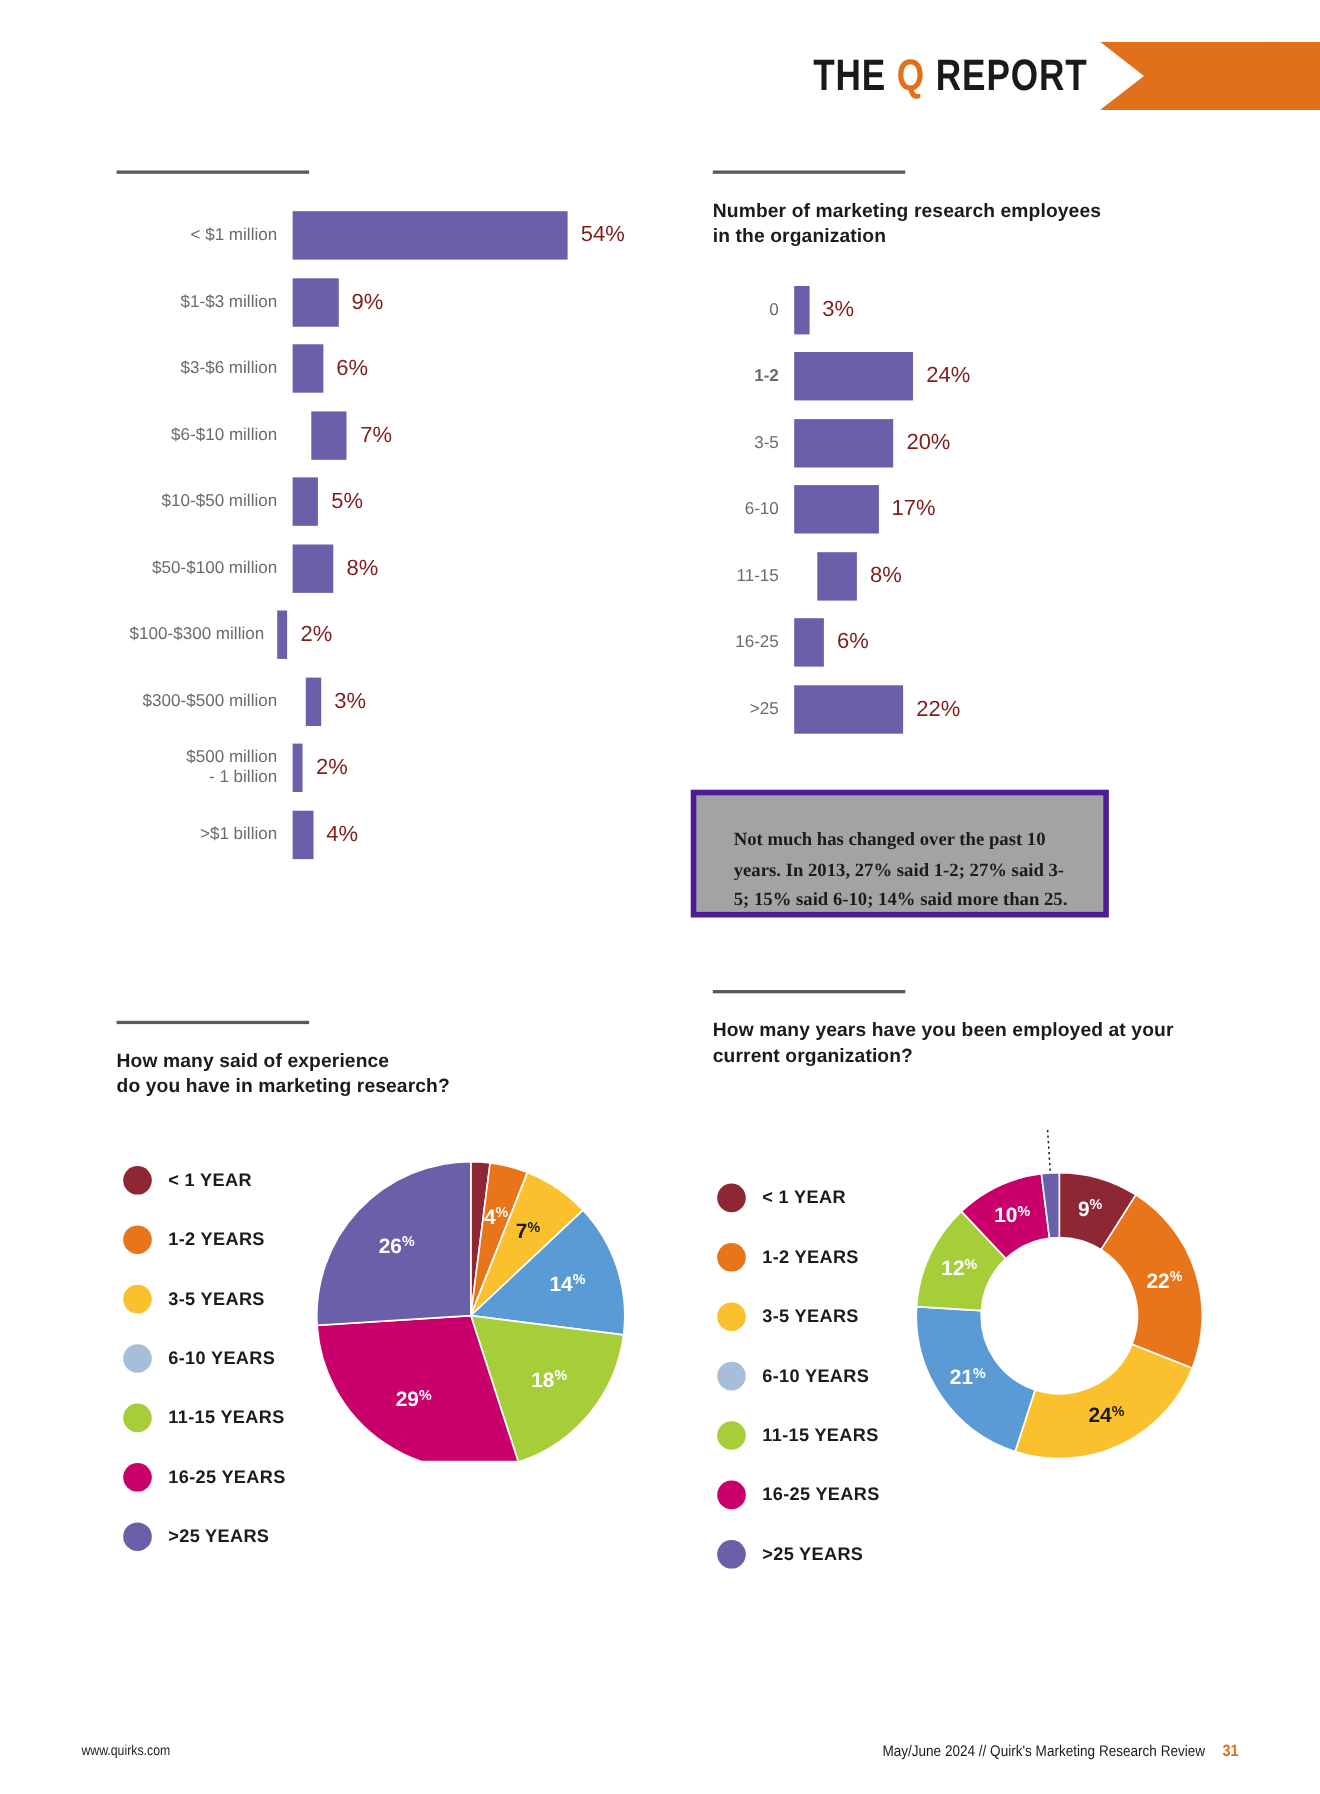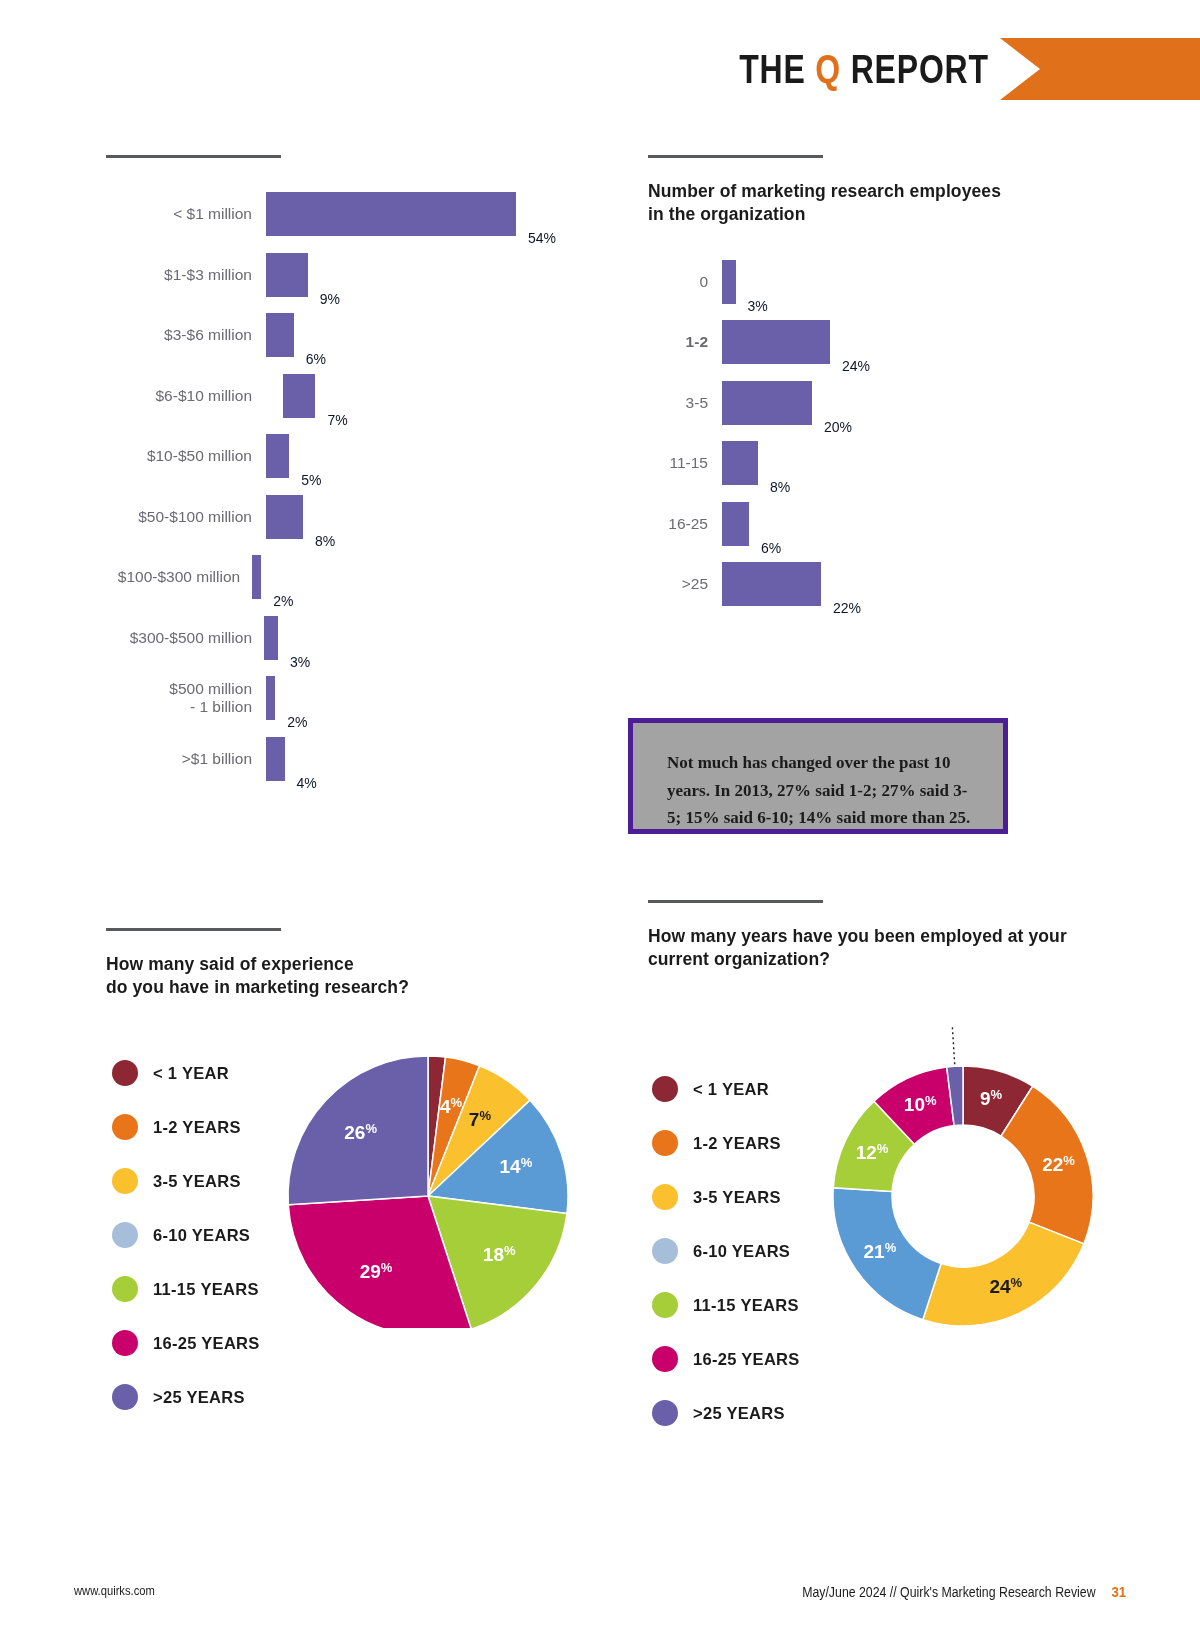--- a/index.html
+++ b/index.html
@@ -34,23 +34,22 @@
   
   .bars{margin-top:26px;position:relative;}
   .barrow{display:flex;align-items:center;position:relative;}
   .barcat{
     font-size:15.5px;color:#6a6a70;text-align:right;
     line-height:1.18;white-space:pre-line;
   }
   .bartrack{position:relative;flex:0 0 auto;}
   .barfill{background:#6A5FA9;height:100%;}
   .barval{
-    font-size:14px;color:#0f172a;white-space:nowrap;
+    font-size:20px;color:#7f1d1d;white-space:nowrap;
     position:absolute;
-    margin-top:24px;
   }
 
   
   .callout{
     position:absolute;border:5px solid #4c1d95;background:#a3a3a3;
     box-sizing:border-box;
     font-weight:bold;
   }
   .callout p{
     margin:0;font-family:"Liberation Serif","DejaVu Serif",serif;
@@ -142,21 +141,21 @@
         </div>
       </div>
       <div class="barrow" style="height: 60.5px;">
         <div class="barcat" style="width: 146px;  text-align: center;">$100-$300 million</div>
         <div class="bartrack" style="width: 250px; height: 44px; position: relative;">
           <div class="barfill" style="width: 9.25926px; background: rgb(106, 95, 169);"></div>
           <div class="barval" style="left: 21.2593px; top: 50%; transform: translateY(-50%);">2%</div>
         </div>
       </div>
       <div class="barrow" style="height: 60.5px;">
-        <div class="barcat" style="width: 146px; padding-right: 12px;">$300-$500 million</div>
+        <div class="barcat" style="width: 146px; padding-right: 26px;">$300-$500 million</div>
         <div class="bartrack" style="width: 250px; height: 44px; position: relative;">
           <div class="barfill" style="width: 13.8889px; background: rgb(106, 95, 169);"></div>
           <div class="barval" style="left: 25.8889px; top: 50%; transform: translateY(-50%);">3%</div>
         </div>
       </div>
       <div class="barrow" style="height: 60.5px;">
         <div class="barcat" style="width: 146px; padding-right: 14px;">$500 million
 - 1 billion</div>
         <div class="bartrack" style="width: 250px; height: 44px; position: relative;">
           <div class="barfill" style="width: 9.25926px; background: rgb(106, 95, 169);"></div>
@@ -193,20 +192,27 @@
         </div>
       </div>
       <div class="barrow" style="height: 60.5px;">
         <div class="barcat" style="width: 60px; padding-right: 14px;">3-5</div>
         <div class="bartrack" style="width: 108px; height: 44px; position: relative;">
           <div class="barfill" style="width: 90px; background: rgb(106, 95, 169);"></div>
           <div class="barval" style="left: 102px; top: 50%; transform: translateY(-50%);">20%</div>
         </div>
       </div>
       <div class="barrow" style="height: 60.5px;">
+        <div class="barcat" style="width: 60px; padding-right: 14px;">6-10</div>
+        <div class="bartrack" style="width: 108px; height: 44px; position: relative;">
+          <div class="barfill" style="width: 76.5px; background: rgb(106, 95, 169);"></div>
+          <div class="barval" style="left: 88.5px; top: 50%; transform: translateY(-50%);">17%</div>
+        </div>
+      </div>
+      <div class="barrow" style="height: 60.5px; gap: 21px;">
         <div class="barcat" style="width: 60px; padding-right: 14px;">11-15</div>
         <div class="bartrack" style="width: 108px; height: 44px; position: relative;">
           <div class="barfill" style="width: 36px; background: rgb(106, 95, 169);"></div>
           <div class="barval" style="left: 48px; top: 50%; transform: translateY(-50%);">8%</div>
         </div>
       </div>
       <div class="barrow" style="height: 60.5px;">
         <div class="barcat" style="width: 60px; padding-right: 14px;">16-25</div>
         <div class="bartrack" style="width: 108px; height: 44px; position: relative;">
           <div class="barfill" style="width: 27px; background: rgb(106, 95, 169);"></div>

